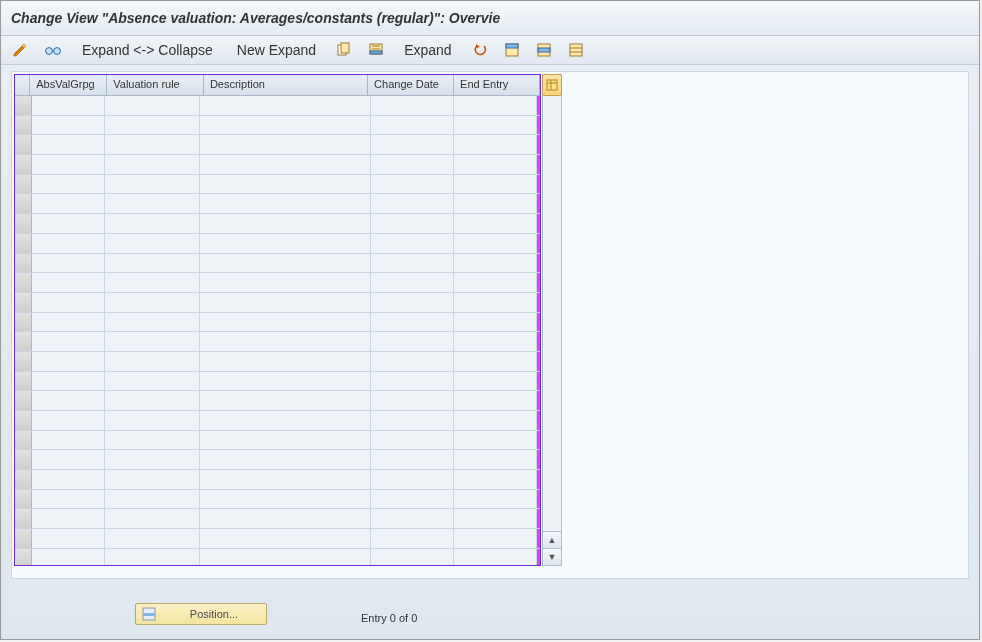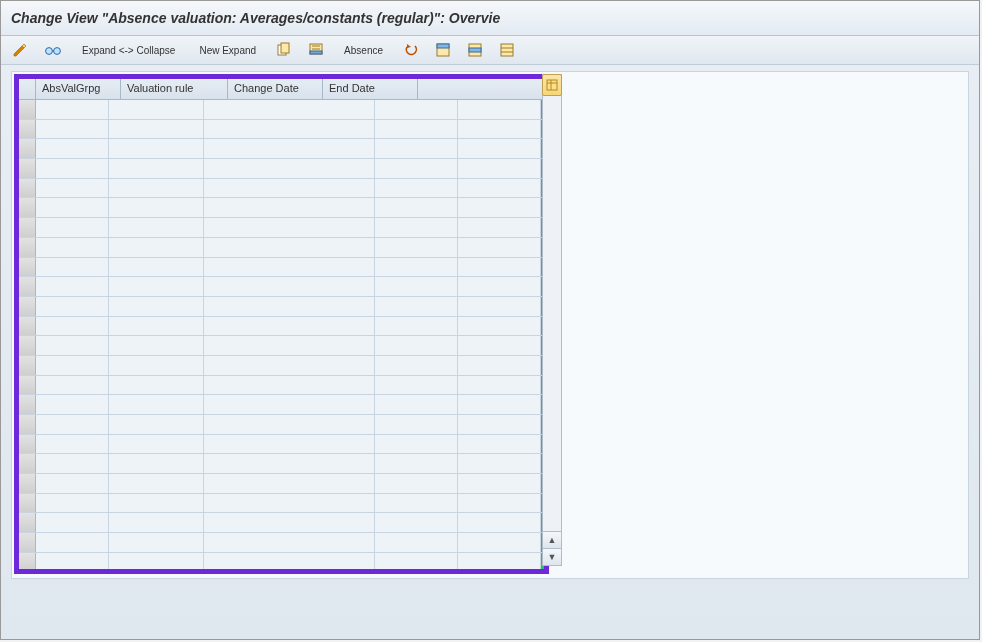--- a/index.html
+++ b/index.html
@@ -1,24 +1,24 @@
 <!DOCTYPE html>
 <html><head>
 <meta charset="utf-8">
 <style>
 html,body{margin:0;padding:0;font-family:Arial,Helvetica,sans-serif;font-size:11px;color:#333;background:#f2f2f2;width:982px;height:642px;overflow:hidden}
 .window{width:980px;height:640px;border:1px solid #999;background:linear-gradient(#e8eef4,#dfe7ef);box-sizing:border-box;position:relative}
 .titlebar{height:34px;background:linear-gradient(#f5f8fb,#e3eaf2);border-bottom:1px solid #b8c4d0;display:flex;align-items:center;padding:0 10px}
 .titlebar .title{font-size:14px;font-weight:bold;font-style:italic;color:#333}
 .toolbar{height:28px;background:linear-gradient(#f0f4f8,#e0e7ef);border-bottom:1px solid #c0ccd8;display:flex;align-items:center;gap:6px;padding:0 6px}
-.tbtn{display:flex;align-items:center;justify-content:center;height:20px;padding:0 4px;border:1px solid transparent;border-radius:2px;cursor:pointer;font-size:10px;color:#333;background:transparent}
+.tbtn{display:flex;align-items:center;justify-content:center;height:20px;padding:0 4px;border:1px solid transparent;border-radius:2px;cursor:pointer;font-size:14px;color:#333;background:transparent}
 .tbtn.text{padding:0 8px}
 .watermark{position:absolute;top:48px;left:190px;font-size:18px;color:rgba(200,120,60,.45);font-family:Georgia,serif;letter-spacing:2px;pointer-events:none}
 .content{position:absolute;top:70px;left:10px;right:10px;bottom:60px;background:#f7fafd;border:1px solid #c8d4e0}
-.grid{position:absolute;top:2px;left:2px;width:525px;height:490px;border:5px solid #6d28d9;background:#22c55e;display:flex;flex-direction:column}
+.grid{position:absolute;top:2px;left:2px;width:525px;height:490px;border:1px solid #6d28d9;background:#d946ef;display:flex;flex-direction:column}
 .grid-header{display:flex;height:20px;background:linear-gradient(#e6edf4,#d8e2ec);border-bottom:1px solid #a8b8c8}
 .grid-header .sel-col{width:16px;border-right:1px solid #a8b8c8;background:linear-gradient(#e6edf4,#d8e2ec)}
 .grid-header .hcell{border-right:1px solid #a8b8c8;padding:3px 6px;font-size:11px;color:#333;white-space:nowrap;overflow:hidden}
 .grid-body{flex:1;overflow:hidden}
 .grid-row{display:flex;height:18.7px;border-bottom:1px solid #c8d4e0}
 .grid-row .sel-col{width:16px;background:linear-gradient(#e2e2e2,#cfcfcf);border-right:1px solid #a8b8c8;cursor:pointer}
 .grid-row .cell{border-right:1px solid #c8d4e0;background:#eef3f8;height:100%}
 .col-configure{position:absolute;top:2px;left:530px;width:18px;height:20px;background:linear-gradient(#fce6a8,#f5d678);border:1px solid #c0a050;border-radius:2px;display:flex;align-items:center;justify-content:center;cursor:pointer}
 .vscroll{position:absolute;top:2px;left:530px;width:18px;height:490px;border:1px solid #b0bcc8;background:#e4eaf0;display:flex;flex-direction:column}
 .vscroll .arrow{height:16px;background:linear-gradient(#f4f8fc,#dde5ed);border-bottom:1px solid #b0bcc8;display:flex;align-items:center;justify-content:center;cursor:pointer;font-size:9px;color:#555}
@@ -63,21 +63,21 @@
         </svg>
     </div>
     <div class="tbtn" title="Delete">
       <svg width="16" height="16">
           <rect x="2" y="2" width="12" height="10" fill="#ffe9a8" stroke="#9a7a30"></rect>
           <line x1="4" y1="4" x2="12" y2="4" stroke="#9a7a30"></line>
           <line x1="4" y1="7" x2="12" y2="7" stroke="#9a7a30"></line>
           <rect x="2" y="9" width="12" height="3" fill="#6fa8d8" stroke="#3a6a9a"></rect>
         </svg>
     </div>
-    <div class="tbtn text">Absence</div>
+    <div class="tbtn text">Expand</div>
     <div class="tbtn" title="Undo">
       <svg width="16" height="16">
           <path d="M12 4 A5 5 0 1 1 4 5" fill="none" stroke="#c05000" stroke-width="1.6"></path>
           <path d="M4 2 L4 6 L8 5 Z" fill="#c05000"></path>
         </svg>
     </div>
     <div class="tbtn" title="Select All">
       <svg width="16" height="16">
           <rect x="2" y="2" width="12" height="12" fill="#ffe9a8" stroke="#9a7a30"></rect>
           <rect x="2" y="2" width="12" height="4" fill="#7fb8e8" stroke="#3a6a9a"></rect>
@@ -100,22 +100,23 @@
 
 
   <div class="content">
 
     <div class="grid">
       <div class="grid-header">
         <div class="sel-col"></div>
 
       <div class="hcell" style="width: 72px;">AbsValGrpg</div>
           <div class="hcell" style="width: 94px;">Valuation rule</div>
+          <div class="hcell" style="width: 170px;">Description</div>
           <div class="hcell" style="width: 82px;">Change Date</div>
-          <div class="hcell" style="width: 82px;">End Date</div>
+          <div class="hcell" style="width: 82px;">End Entry</div>
         </div>
       <div class="grid-body">
 
       <div class="grid-row">
             <div class="sel-col"></div>
             <div class="cell" style="width: 72px;"></div>
             <div class="cell" style="width: 94px;"></div>
             <div class="cell" style="width: 170px;"></div>
             <div class="cell" style="width: 82px;"></div>
             <div class="cell" style="width: 82px;"></div>
@@ -317,14 +318,26 @@
     <div class="col-configure">
       <svg width="12" height="12">
           <rect x="1" y="1" width="10" height="10" fill="#ffe08a" stroke="#b08a20"></rect>
           <line x1="1" y1="4" x2="11" y2="4" stroke="#b08a20"></line>
           <line x1="5" y1="1" x2="5" y2="11" stroke="#b08a20"></line>
         </svg>
     </div>
 
   </div>
 
+  <div class="footer">
+    <div class="pos-btn">
+      <span class="ic">
+        <svg width="14" height="14">
+            <rect x="1" y="1" width="12" height="12" fill="#e8eef4" stroke="#8898a8"></rect>
+            <rect x="1" y="6" width="12" height="3" fill="#7fb8e8"></rect>
+          </svg>
+      </span>
+      <span class="lbl">Position...</span>
+    </div>
+    <div class="status">Entry 0 of 0</div>
+  </div>
 
 </div>
 
 </body></html>

